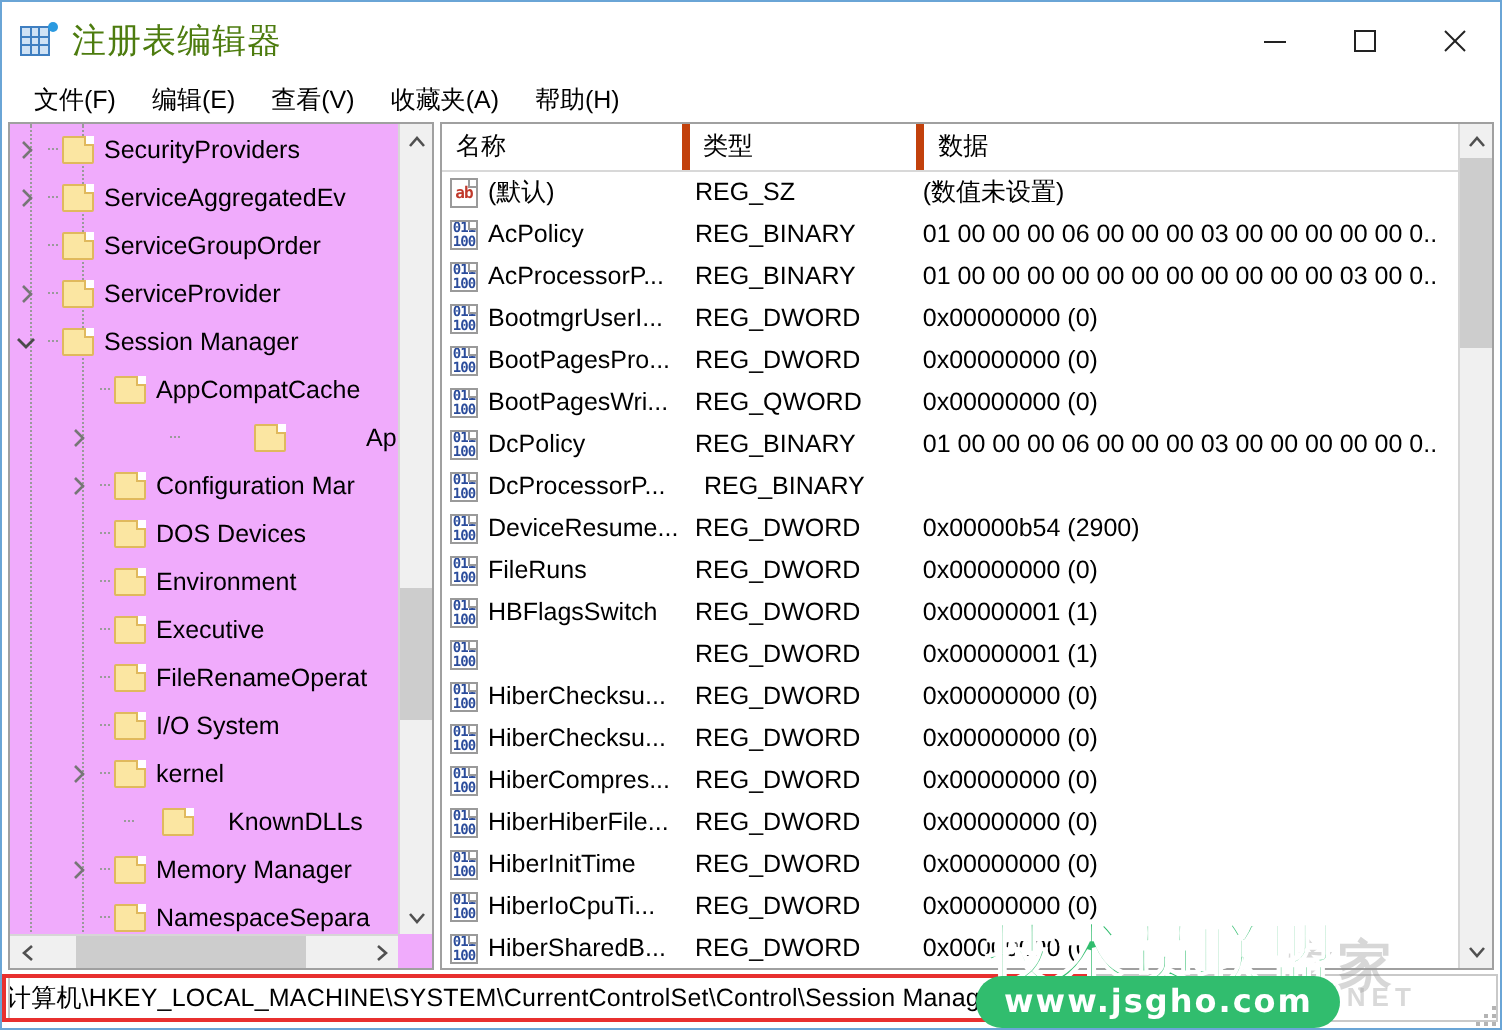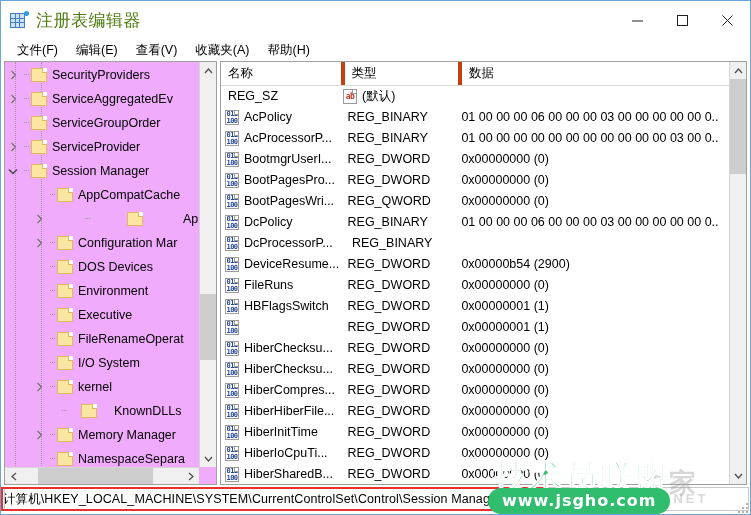--- a/index.html
+++ b/index.html
@@ -476,27 +476,28 @@
     </div>
 
     <div class="pane-right">
       <div class="lv-head">
         <div class="lv-col c0">名称</div>
         <div class="lv-col c1">类型</div>
         <div class="lv-col c2">数据</div>
       </div>
       <div class="lv-body" id="lvbody">
           <div class="lv-row">
-            <div class="cell type">REG_SZ</div>
             <div class="cell name">
               <span class="vicon sz">
                 <i>ab</i>
               </span>
               <span>(默认)</span>
             </div>
+            <div class="cell type">REG_SZ</div>
+            <div class="cell data">(数值未设置)</div>
           </div>
           <div class="lv-row">
             <div class="cell name">
               <span class="vicon">
                 <i>011</i>
                 <i>100</i>
               </span>
               <span>AcPolicy</span>
             </div>
             <div class="cell type">REG_BINARY</div>

